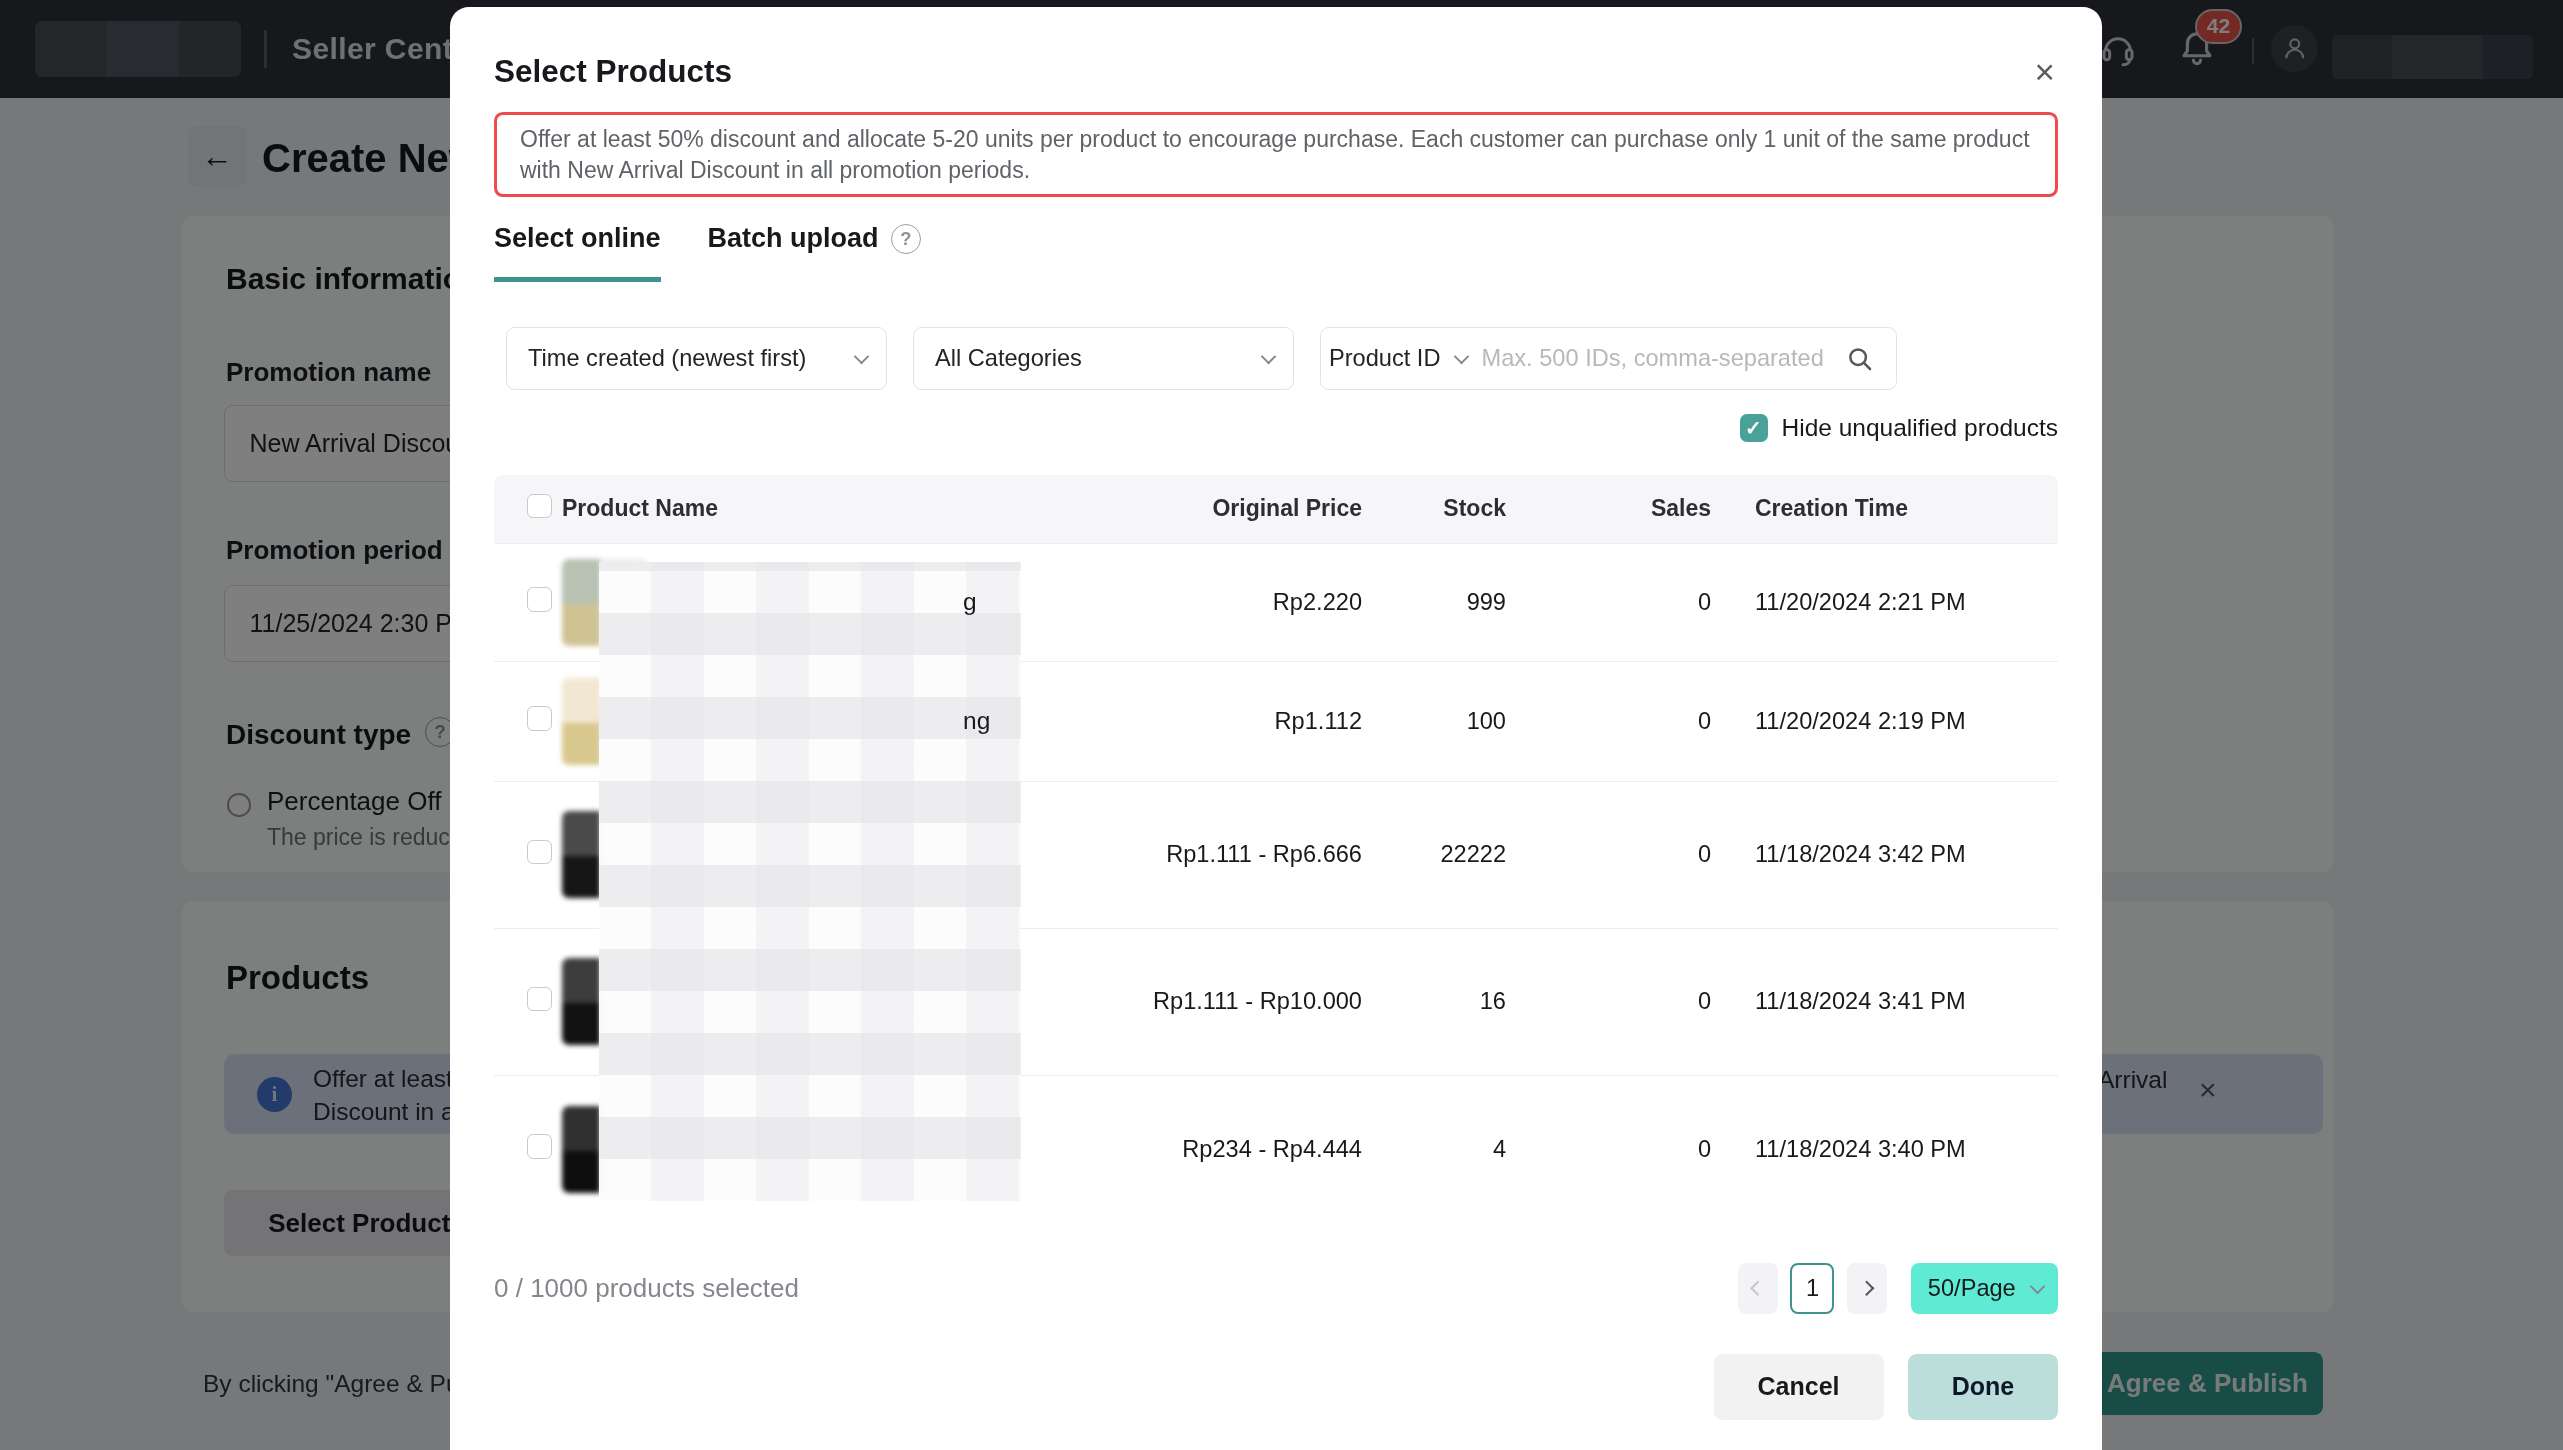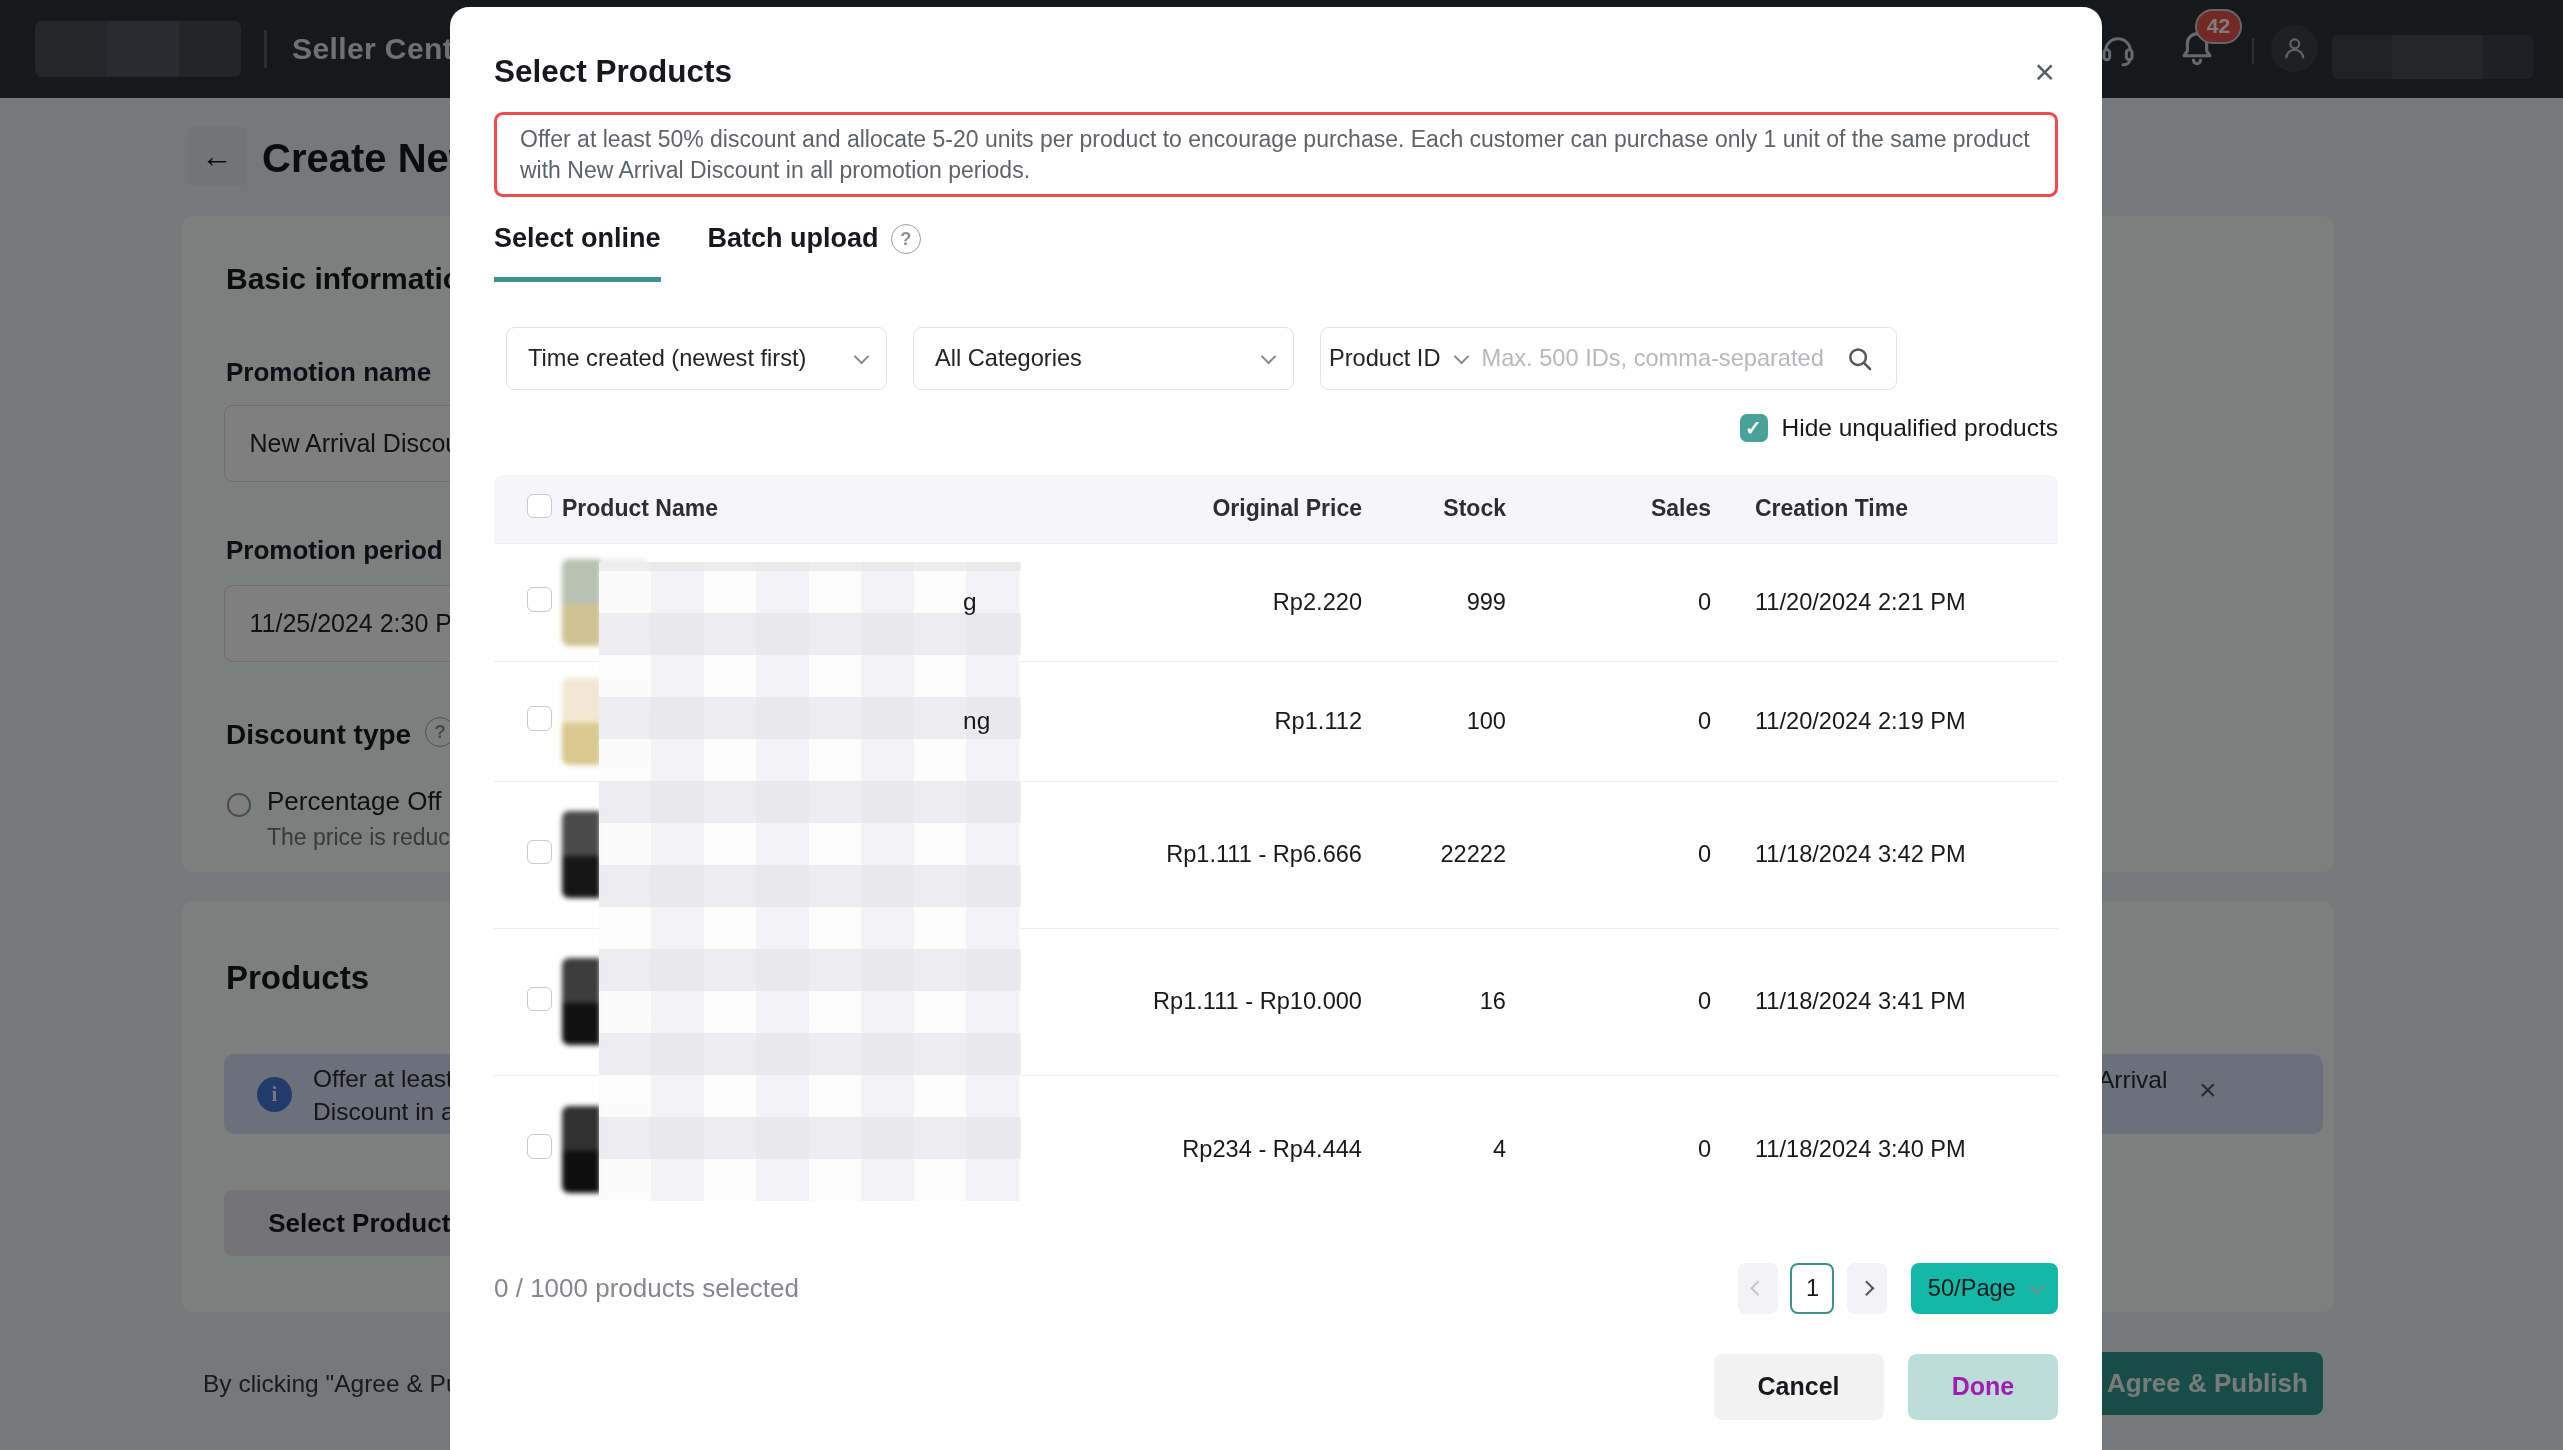--- a/index.html
+++ b/index.html
@@ -103,26 +103,26 @@
 
   .m-footer { margin-top:35px; height:61px; display:flex; align-items:center; justify-content:space-between; }
   .sel-count { font-size:26px; color:#85878c; }
   .pager { display:flex; align-items:center; gap:12.2px; }
   .pg-btn { width:40px; height:51px; background:#f3f3f5; border-radius:7.9px; display:flex; align-items:center; justify-content:center; }
   .pg-chev { width:10.5px; height:10.5px; border-right:2.6px solid #56585c; border-bottom:2.6px solid #56585c; }
   .pg-chev.prev { transform:rotate(135deg); border-color:#c6c7ca; }
   .pg-chev.next { transform:rotate(-45deg); }
   .pg-cur { width:44px; height:51px; background:#fff; border:2.6px solid #3e948c; border-radius:7.9px;
     display:flex; align-items:center; justify-content:center; font-size:23.6px; color:#17191c; }
-  .pg-size { margin-left:12.2px; width:147px; height:51px; background:#14b8a6; border-radius:7.9px;
+  .pg-size { margin-left:12.2px; width:147px; height:51px; background:#5eead4; border-radius:7.9px;
     display:flex; align-items:center; justify-content:center; gap:14px; font-size:23.6px; color:#17191c; }
   .m-actions { margin-top:35px; display:flex; justify-content:flex-end; gap:24.5px; }
   .btn { height:66px; border-radius:8.7px; display:flex; align-items:center; justify-content:center; font-size:25px; font-weight:600; }
   .btn-cancel { width:170px; background:#f2f2f3; color:#17191c; }
-  .btn-done { width:150px; background:#bcdedb; color:#a21caf; }
+  .btn-done { width:150px; background:#bcdedb; color:#0f172a; }
 </style>
 </head>
 <body>
 
 <div class="stage">
 
   <div class="topbar">
     <div class="logo-blur"></div>
     <div class="brand-divider"></div>
     <div class="brand">Seller Center</div>

